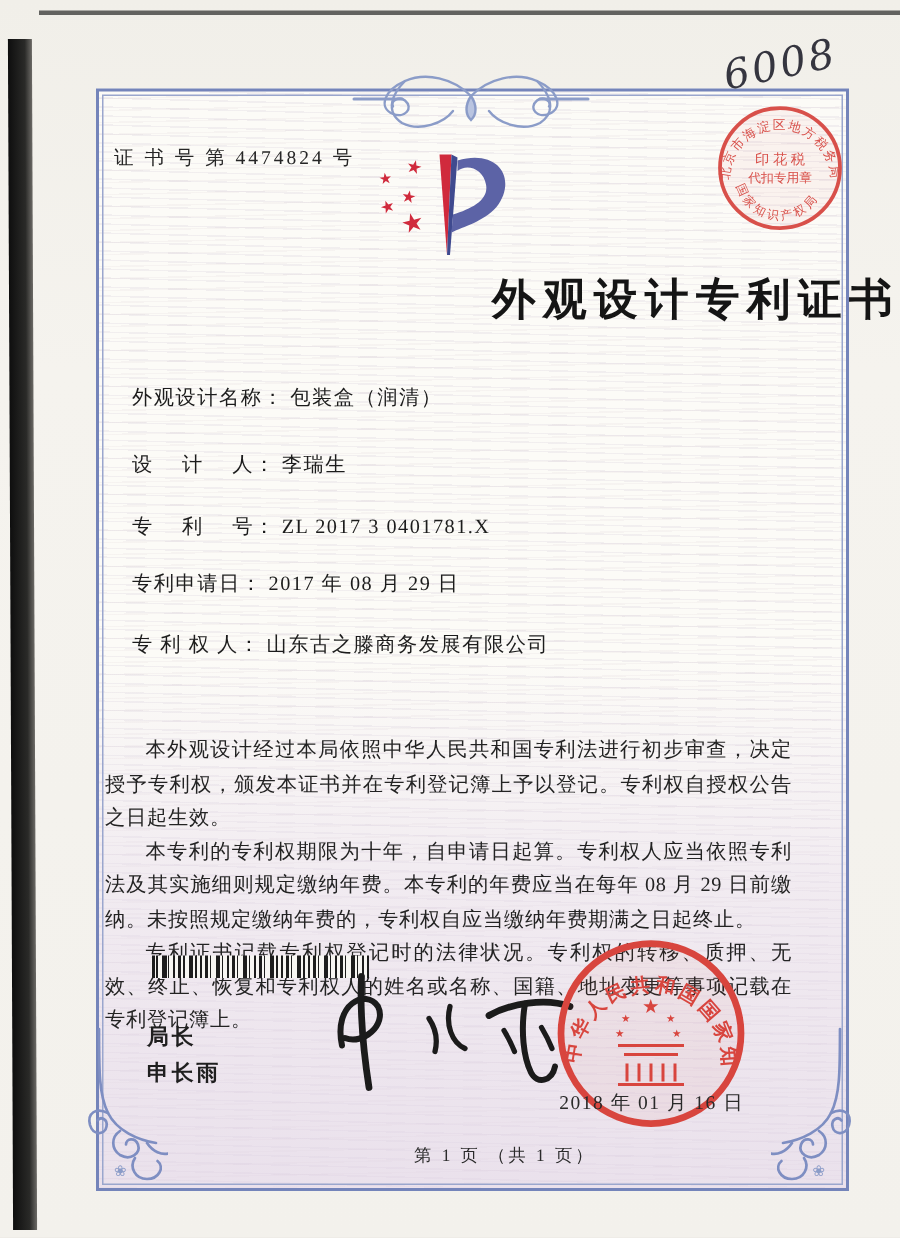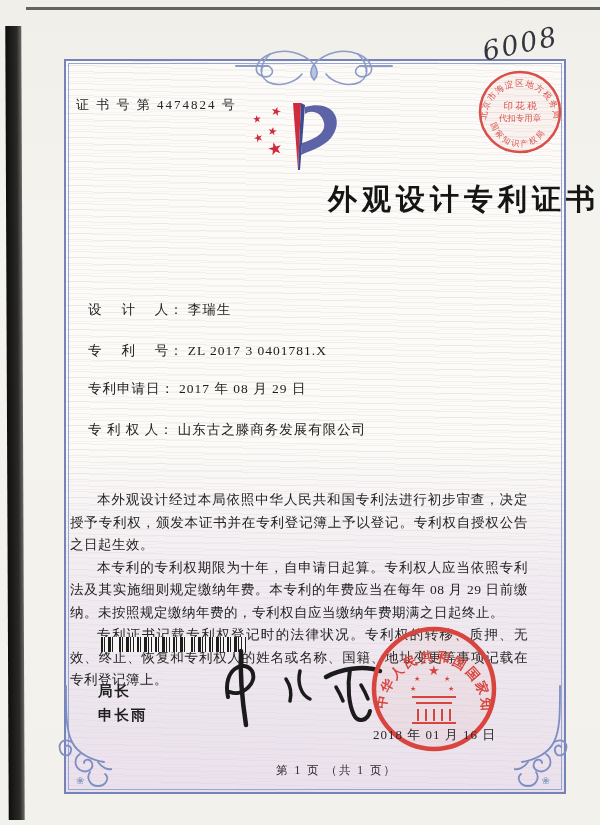--- a/index.html
+++ b/index.html
@@ -88,20 +88,23 @@
     <text x="24" y="36" font-size="11" fill="#d02a3c" transform="rotate(10 24 36)">★</text>
     <text x="10" y="25" font-size="10" fill="#d02a3c" transform="rotate(-8 10 25)">★</text>
     <text x="27" y="16" font-size="12" fill="#d02a3c" transform="rotate(14 27 16)">★</text>
     <polygon points="50,5 58,5 55,72" fill="#d02a3c"></polygon>
     <polygon points="58,5 62,7 57,72 55,72" fill="#3f4a8f"></polygon>
     <path d="M62,9 C90,1 102,22 88,40 C79,50 66,53 58,57 L59,45 C72,41 83,35 81,25 C79,14 68,11 62,16 Z" fill="#5c63a6"></path>
   </svg>
 
   <div class="title">外观设计专利证书</div>
 
+  <div class="field-row fr0">
+    <span class="label">外观设计名称：</span><span class="value">包装盒（润清）</span>
+  </div>
   <div class="field-row fr1">
     <span class="label">设　 计　 人：</span><span class="value">李瑞生</span>
   </div>
   <div class="field-row fr2">
     <span class="label">专　 利　 号：</span><span class="value">ZL 2017 3 0401781.X</span>
   </div>
   <div class="field-row fr3">
     <span class="label">专利申请日：</span><span class="value">2017 年 08 月 29 日</span>
   </div>
   <div class="field-row fr4">

